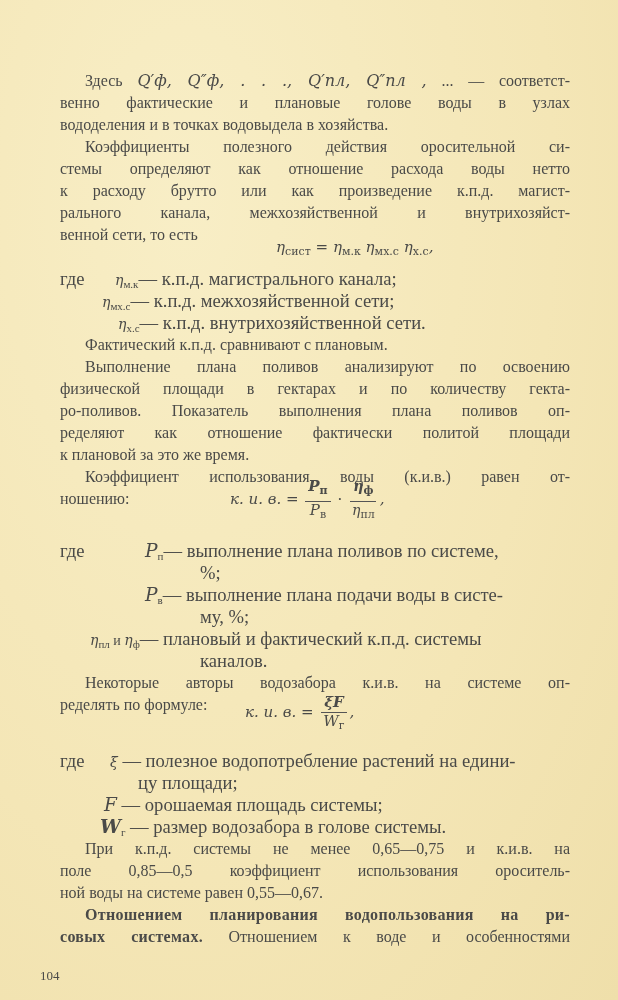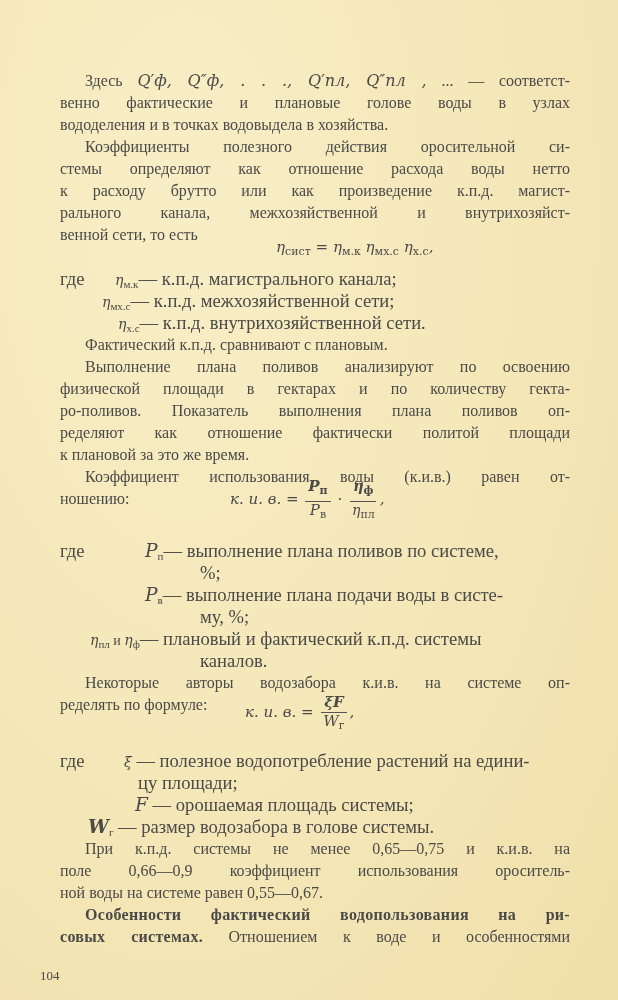--- a/index.html
+++ b/index.html
@@ -107,34 +107,34 @@
 
   <div class="center math" style="left:185px; top:630px;">
     <span>к. и. в. =</span>
     <span class="frac">
       <span class="num">ξF</span>
       <span class="den"><span>W</span><span class="sub">г</span></span>
     </span><span>,</span>
   </div>
 
   <div class="dash-def" style="left:0; top:688px;">где</div>
-  <div class="dash-def" style="left:64px; top:688px;">
+  <div class="dash-def" style="left:50px; top:688px;">
     <span class="math small">ξ</span> <span>— полезное водопотребление растений на едини-</span>
   </div>
   <div class="dash-def" style="left:78px; top:710px;">цу площади;</div>
-  <div class="dash-def" style="left:44px; top:732px;margin-left:31px;">
+  <div class="dash-def" style="left:44px; top:732px;">
     <span class="math">F</span> <span>— орошаемая площадь системы;</span>
   </div>
-  <div class="dash-def" style="left:28px; top:754px;">
+  <div class="dash-def" style="left:40px; top:754px;">
     <span class="math" style="font-weight:bold">W</span><span class="sub">г</span> <span>— размер водозабора в голове системы.</span>
   </div>
 
   <div class="line j ind" style="top:776px">При к.п.д. системы не менее 0,65—0,75 и к.и.в. на</div>
-  <div class="line j" style="top:798px">поле 0,66—0,9 коэффициент использования ороситель-</div>
+  <div class="line j" style="top:798px">поле 0,85—0,5 коэффициент использования ороситель-</div>
   <div class="line" style="top:820px">ной воды на системе равен 0,55—0,67.</div>
 
-  <div class="line j ind bold" style="top:842px">Особенности фактический водопользования на ри-</div>
+  <div class="line j ind bold" style="top:842px">Отношением планирования водопользования на ри-</div>
   <div class="line j" style="top:864px">
     <span class="bold">совых системах.</span><span> Отношением к воде и особенностями</span>
   </div>
 </div>
 
 <div class="pagenum">104</div>
 
 </body></html>

